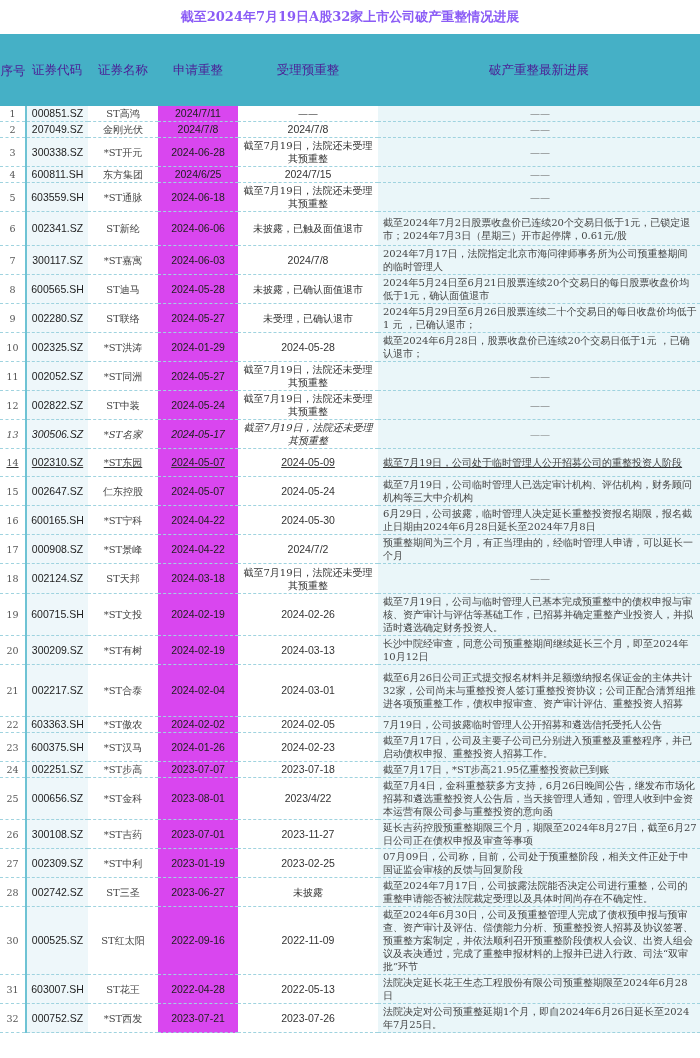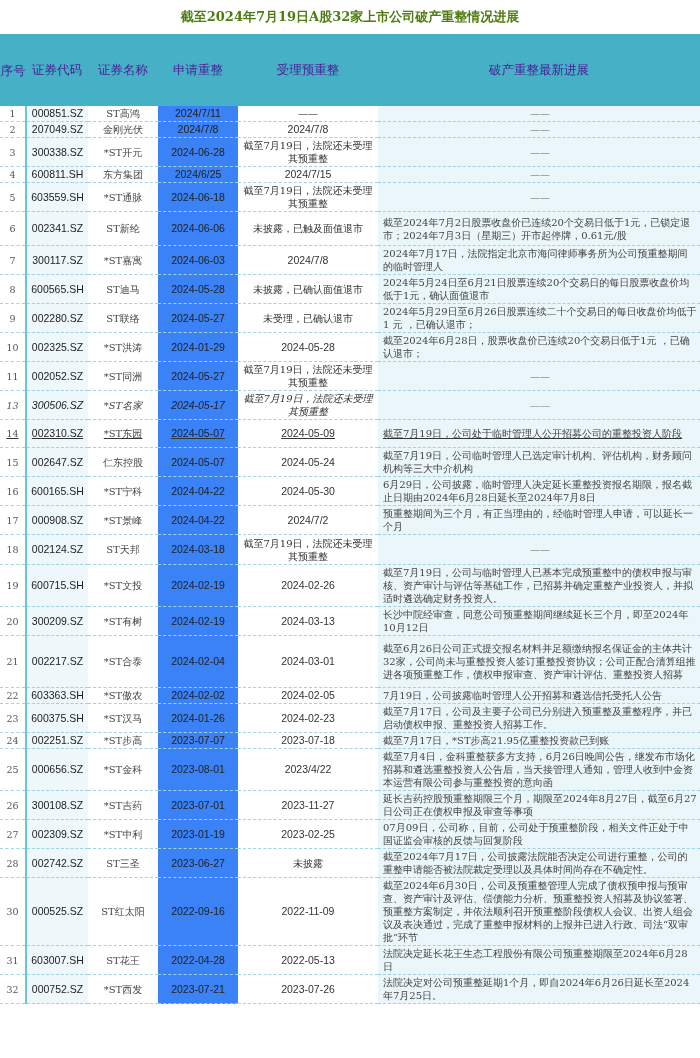--- a/index.html
+++ b/index.html
@@ -1,25 +1,25 @@
 <!DOCTYPE html>
 <html><head>
 <meta charset="utf-8">
 <style>
   html, body { margin: 0; padding: 0; background: #ffffff; }
   body { width: 700px; height: 1058px; overflow: hidden; font-family: "DejaVu Serif", serif; color: #333; }
-  .title { height: 34px; line-height: 34px; text-align: center; color: #4d7c0f; font-size: 13px; font-weight: bold; }
+  .title { height: 34px; line-height: 34px; text-align: center; color: #8b5cf6; font-size: 13px; font-weight: bold; }
   table { border-collapse: collapse; width: 700px; table-layout: fixed; }
   thead th { background: #45b0c6; color: #4c1d95; font-weight: normal; font-size: 12.5px; height: 72px; padding: 0; }
   th.c-no { line-height: 15px; }
   tbody td { font-size: 10px; padding: 1px 2px; border-bottom: 1px dashed #9fd3df; text-align: center; vertical-align: middle; line-height: 13px; }
   td.c-no { color: #555; font-size: 9.5px; border-right: 2px solid #6ec3d4; }
   td.c-code { font-family: "Liberation Sans", sans-serif; color: #222; font-size: 10.5px; background: #eef7fa; }
   td.c-name { color: #444; }
-  td.c-apply { font-family: "Liberation Sans", sans-serif; color: #222; font-size: 10.5px; background: #3b82f6; }
+  td.c-apply { font-family: "Liberation Sans", sans-serif; color: #222; font-size: 10.5px; background: #d946ef; }
   td.c-accept { color: #333; }
   td.c-progress { background: #eaf6f9; text-align: left; color: #444; padding-left: 5px; padding-right: 3px; }
   td.c-progress.dash { text-align: center; color: #777; }
 </style>
 </head>
 <body>
 
 <div class="title">截至2024年7月19日A股32家上市公司破产重整情况进展</div>
 
 <table>
@@ -123,20 +123,28 @@
         <td class="c-progress">截至2024年6月28日，股票收盘价已连续20个交易日低于1元 ，已确认退市；</td>
       </tr>
       <tr style="height: 28px;">
         <td class="c-no">11</td>
         <td class="c-code">002052.SZ</td>
         <td class="c-name">*ST同洲</td>
         <td class="c-apply">2024-05-27</td>
         <td class="c-accept">截至7月19日，法院还未受理其预重整</td>
         <td class="c-progress dash">——</td>
       </tr>
+      <tr style="height: 28px;">
+        <td class="c-no">12</td>
+        <td class="c-code">002822.SZ</td>
+        <td class="c-name">ST中装</td>
+        <td class="c-apply">2024-05-24</td>
+        <td class="c-accept">截至7月19日，法院还未受理其预重整</td>
+        <td class="c-progress dash">——</td>
+      </tr>
       <tr style="height: 28px; font-style: italic;">
         <td class="c-no">13</td>
         <td class="c-code">300506.SZ</td>
         <td class="c-name">*ST名家</td>
         <td class="c-apply">2024-05-17</td>
         <td class="c-accept">截至7月19日，法院还未受理其预重整</td>
         <td class="c-progress dash">——</td>
       </tr>
       <tr style="height: 28px; text-decoration: underline;">
         <td class="c-no">14</td>

